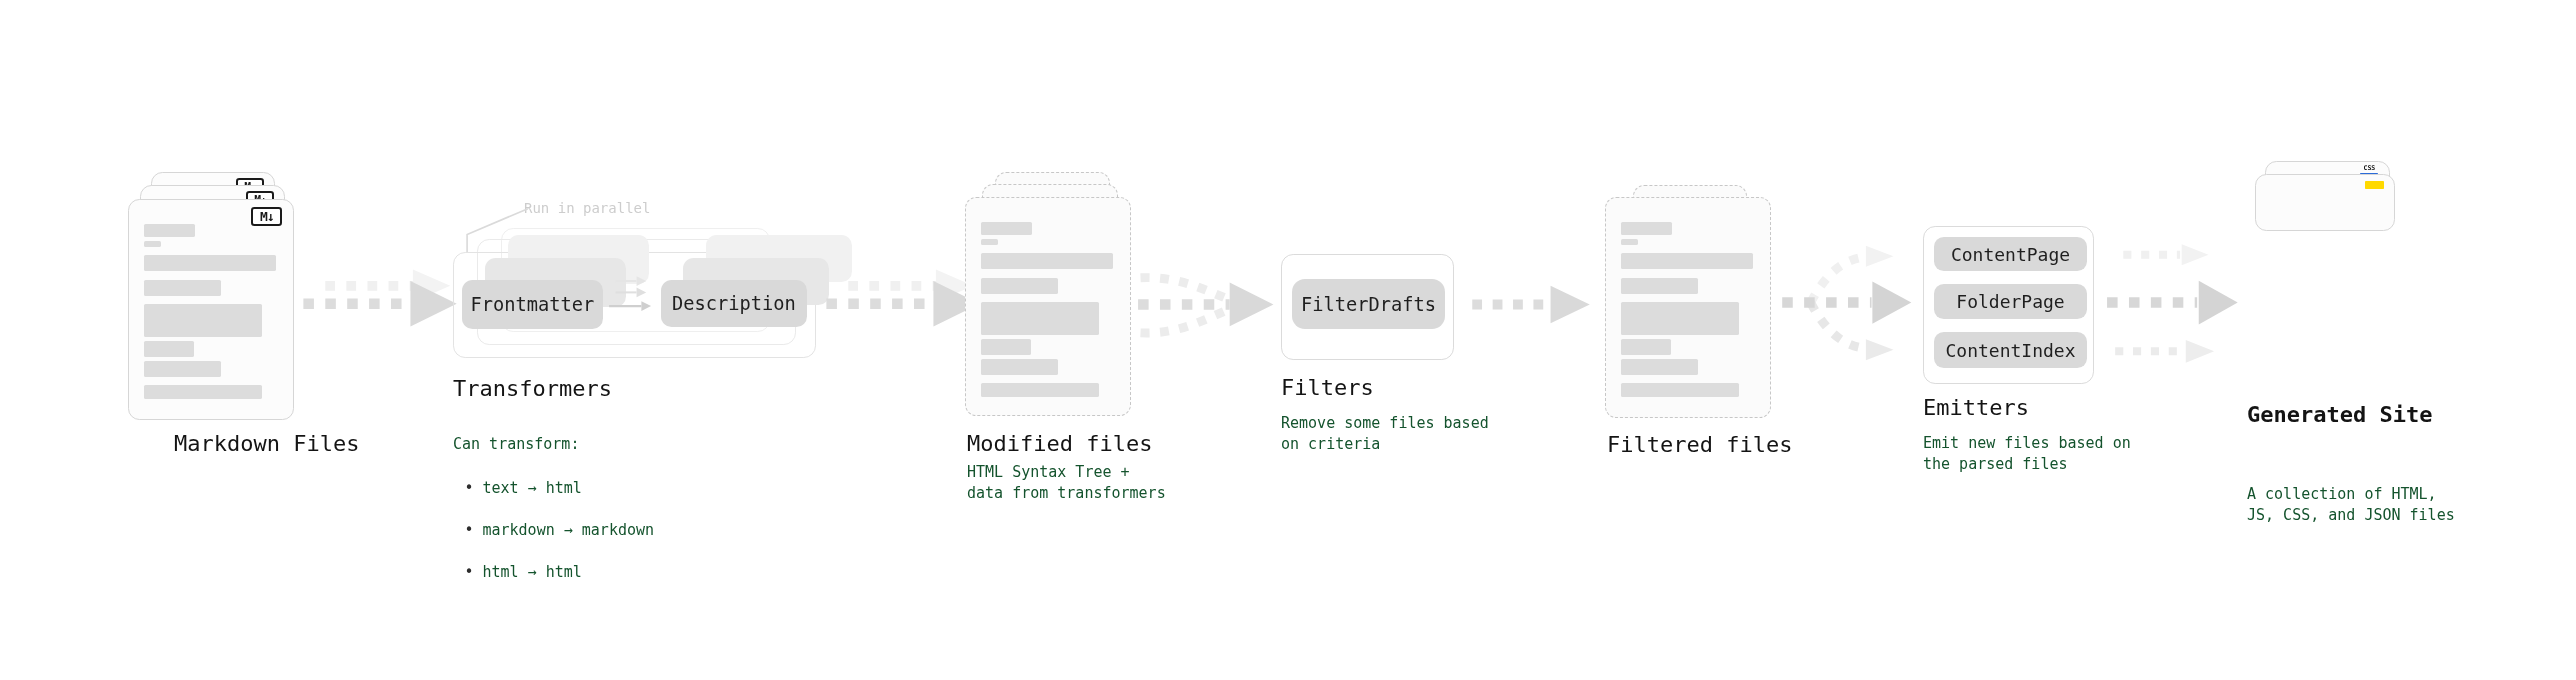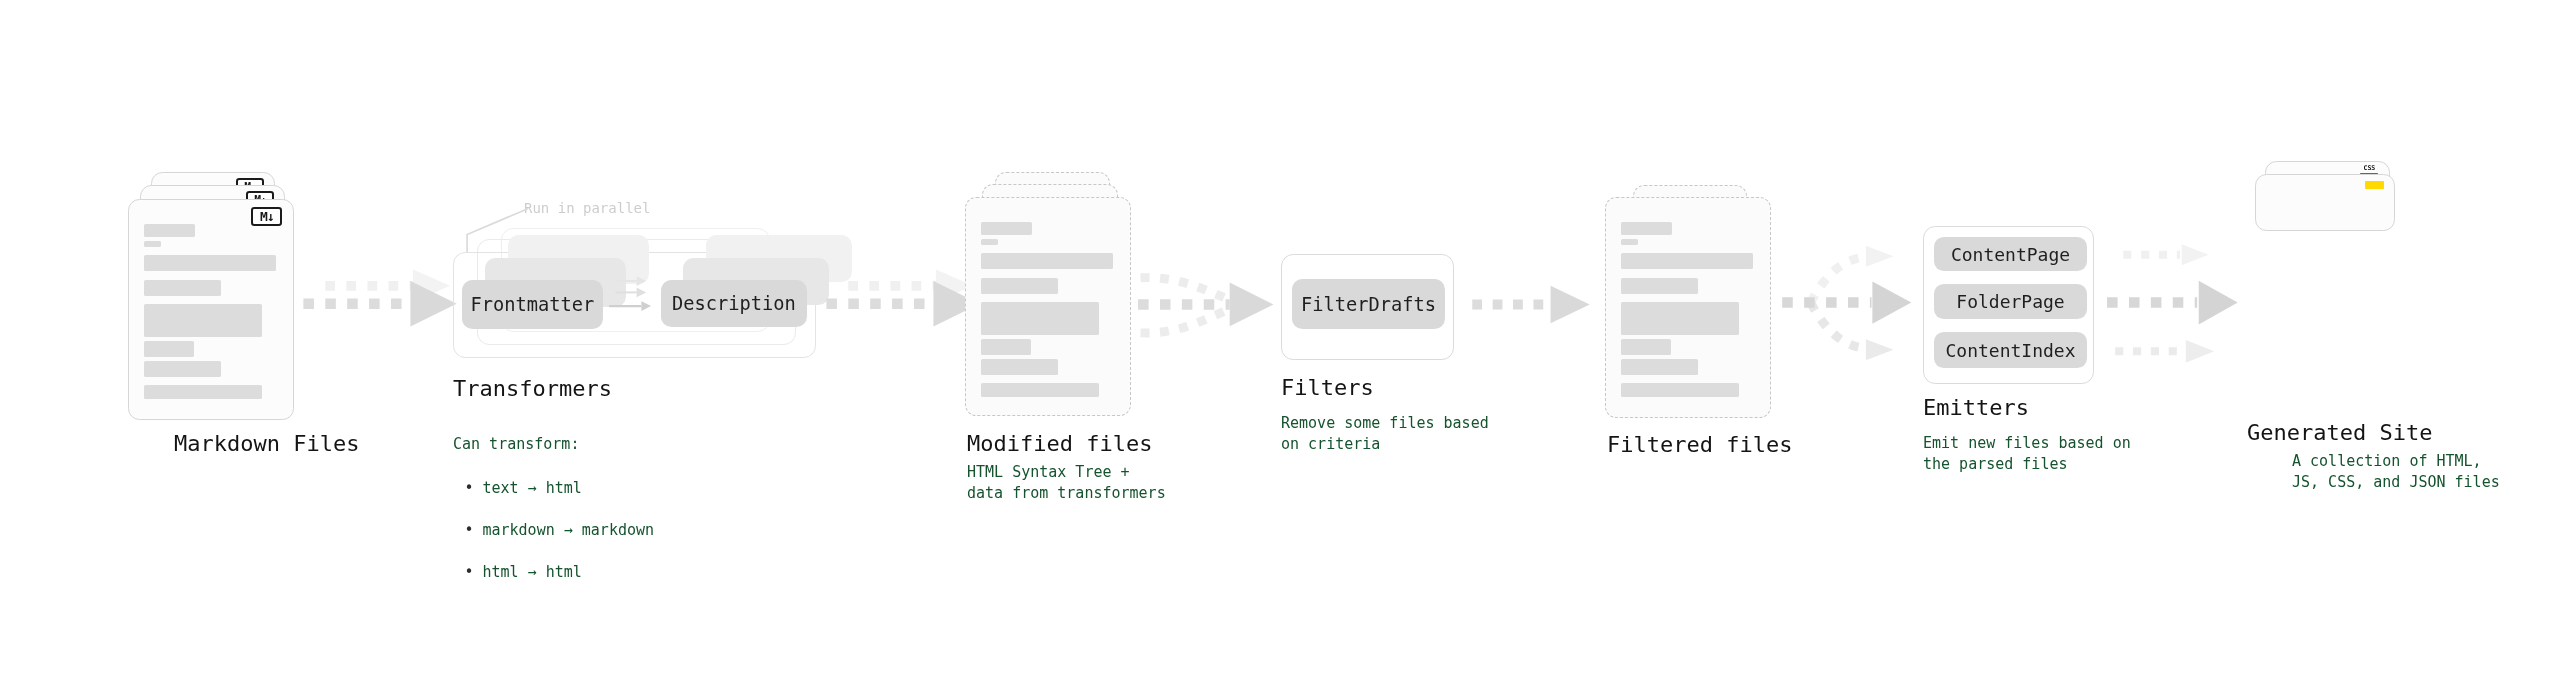--- a/index.html
+++ b/index.html
@@ -149,21 +149,21 @@
 data from transformers</div>
 
   <svg class="abs" style="left:1134px;top:268px;" width="150" height="77" viewBox="0 0 185 95">
     <path d="M 8,12 C 55,10 85,26 120,40" fill="none" stroke="#ececec" stroke-width="11" stroke-dasharray="11 13"></path>
     <path d="M 8,80 C 55,82 85,64 120,50" fill="none" stroke="#ececec" stroke-width="11" stroke-dasharray="11 13"></path>
     <line x1="5" y1="45" x2="118" y2="45" stroke="#dcdcdc" stroke-width="13" stroke-dasharray="13 14"></line>
     <polygon points="118,18 172,45 118,72" fill="#d9d9d9"></polygon>
   </svg>
 
   <div class="frame solid" style="left:1281px;top:254px;width:173px;height:106px;"></div>
-  <div class="chip" style="left:1292px;top:279px;width:153px;height:50px;">FilterDrafts</div>
+  <div class="chip" style="left:1292px;top:279px;width:153px;height:50px;border-radius:13px;">FilterDrafts</div>
   <div class="node-label" style="left:1281px;top:375px;">Filters</div>
   <div class="node-sub" style="left:1281px;top:413px;">Remove some files based
 on criteria</div>
 
   <svg class="abs" style="left:1469px;top:284px;" width="124" height="41" viewBox="0 0 152 50">
     <line x1="4" y1="25" x2="100" y2="25" stroke="#dcdcdc" stroke-width="12" stroke-dasharray="12 13"></line>
     <polygon points="100,2 148,25 100,48" fill="#d9d9d9"></polygon>
   </svg>
 
   <div class="doc dashed" style="left:1633px;top:185px;width:114px;height:57px;"></div>
@@ -207,18 +207,18 @@
 
   <div class="doc" style="left:2265px;top:161px;width:125px;height:57px;">
     <div class="css-badge">
       <div class="css-txt">CSS</div>
       <div class="css-bar" style="background: rgb(43, 107, 216);"></div>
     </div>
   </div>
   <div class="doc" style="left:2255px;top:174px;width:140px;height:57px;">
     <div class="js-badge" style="background: rgb(255, 217, 0);"></div>
   </div>
-  <div class="node-label" style="left:2247px;top:420px;">Generated Site</div>
-  <div class="node-sub" style="left:2247px;top:451px;margin-left:45px;">A collection of HTML,
+  <div class="node-label" style="left:2247px;top:402px;font-weight:bold;">Generated Site</div>
+  <div class="node-sub" style="left:2247px;top:484px;">A collection of HTML,
 JS, CSS, and JSON files</div>
 
 </div>
 
 
 </body></html>

